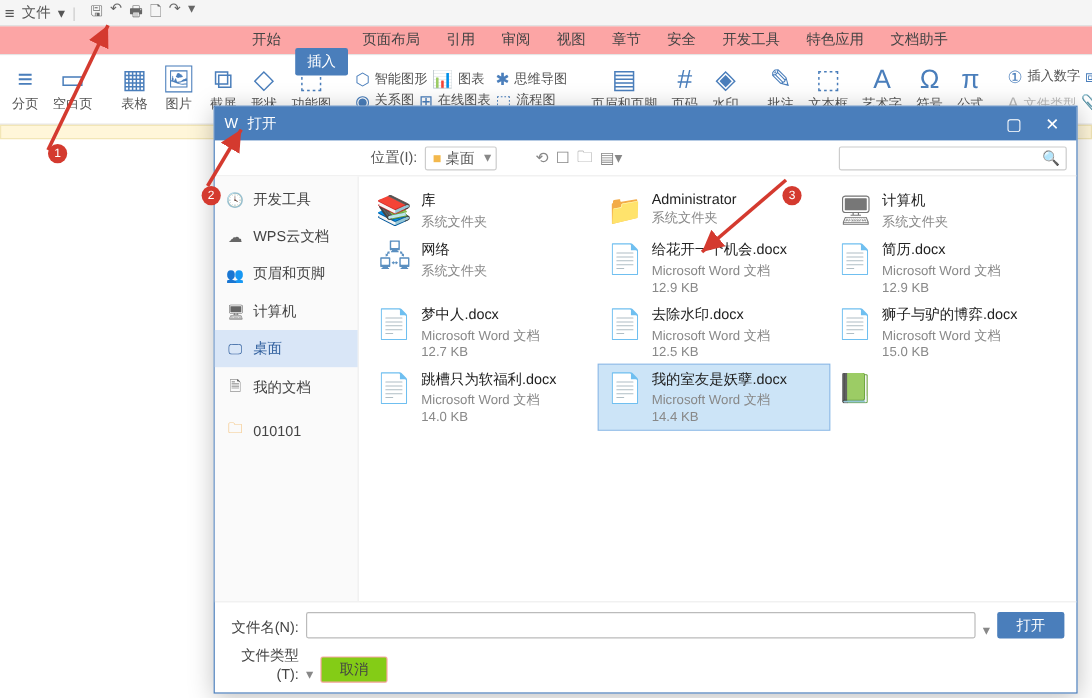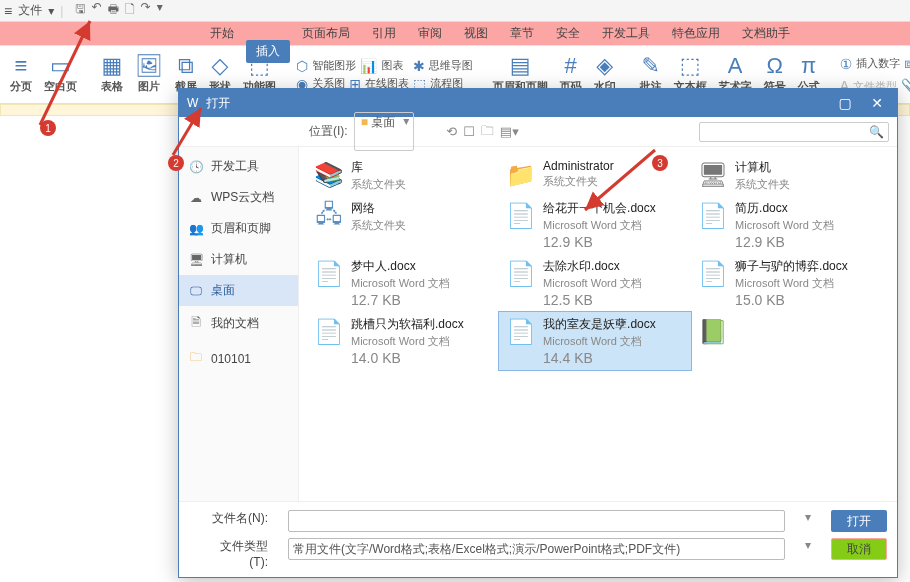--- a/index.html
+++ b/index.html
@@ -10,59 +10,59 @@
 .titlebar .qat { display: flex; gap: 6px; margin-left: 6px; }
 .titlebar .qat span { color: #666; }
 
 .menubar { height: 24px; background: #fca5a5; border-bottom: 1px solid #e5e5e5; display: flex; align-items: center; gap: 2px; padding-left: 200px; }
 .menubar .tab { padding: 3px 10px; font-size: 12px; color: #444; cursor: pointer; }
 .menubar .tab.active { background: #4a7ebb; color: #fff; border-radius: 2px; margin-top: 36px; }
 
 .ribbon { height: 58px; background: #fff; border-bottom: 1px solid #e0e0e0; display: flex; align-items: center; padding: 2px 6px; gap: 4px; overflow: hidden; }
 .ribbon .grp { display: flex; flex-direction: column; align-items: center; gap: 2px; padding: 2px 4px; }
 .ribbon .big-ico { font-size: 22px; color: #4a7ebb; line-height: 1; }
-.ribbon .lbl { font-size: 11px; color: #555; white-space: nowrap; font-weight: bold; }
+.ribbon .lbl { font-size: 11px; color: #555; white-space: nowrap; }
 .ribbon .sep { width: 1px; height: 44px; background: #e8e8e8; margin: 0 4px; }
 .ribbon .col { display: flex; flex-direction: column; gap: 2px; }
 .ribbon .row { display: flex; align-items: center; gap: 4px; font-size: 11px; color: #555; white-space: nowrap; }
 .ribbon .sico { font-size: 14px; color: #4a7ebb; }
 .ribbon .right { margin-left: auto; display: flex; gap: 6px; font-size: 11px; color: #555; }
 
 .yellowbar { height: 12px; background: #fff6d9; border: 1px solid #f2e6b6; }
 
 .dialog { position: absolute; left: 178px; top: 88px; width: 720px; height: 490px; background: #fff; border: 1px solid #4a7ebb; box-shadow: 0 4px 20px rgba(0,0,0,0.25); display: flex; flex-direction: column; }
 .dlg-title { height: 28px; background: #4a7ebb; color: #fff; display: flex; align-items: center; padding: 0 8px; gap: 8px; }
 .dlg-title .spacer { flex: 1; }
 .dlg-title .winbtn { width: 24px; text-align: center; cursor: pointer; font-size: 14px; }
 
 .dlg-tool { height: 30px; border-bottom: 1px solid #eee; display: flex; align-items: center; padding: 0 8px 0 130px; gap: 6px; font-size: 12px; color: #555; }
-.dlg-tool .combo { border: 1px solid #ccc; padding: 1px 18px 19px 6px; border-radius: 2px; position: relative; text-align: center; }
+.dlg-tool .combo { border: 1px solid #ccc; padding: 1px 18px 0 6px; border-radius: 2px; position: relative; text-align: center; }
 .dlg-tool .combo:after { content: "▾"; position: absolute; right: 4px; color: #888; }
 .dlg-tool .tico { color: #888; font-size: 13px; }
 .dlg-tool .search { margin-left: auto; width: 190px; height: 20px; border: 1px solid #ccc; border-radius: 2px; display: flex; align-items: center; padding: 0 4px; }
 .dlg-tool .search .mag { color: #999; margin-left: auto; }
 
 .dlg-body { flex: 1; display: flex; min-height: 0; }
 .sidebar { width: 120px; background: #fafafa; border-right: 1px solid #eee; padding: 4px 0; }
 .sidebar .item { display: flex; align-items: center; gap: 8px; padding: 7px 10px; font-size: 12px; color: #444; cursor: pointer; }
 .sidebar .item .ico { width: 14px; text-align: center; color: #666; }
 .sidebar .item.active { background: #d9e6f7; color: #2a5a9a; }
 .sidebar .item.folder .ico { color: #f0a030; }
 
 .filepane { flex: 1; padding: 8px; display: flex; flex-wrap: wrap; align-content: flex-start; gap: 0; overflow: auto; }
 .file { width: 33%; display: flex; align-items: flex-start; gap: 6px; padding: 4px 6px; cursor: pointer; }
 .file.sel { background: #cce4f7; outline: 1px solid #8ab8e6; }
 .file .fico { width: 32px; height: 32px; display: flex; align-items: center; justify-content: center; font-size: 24px; }
 .file .meta { display: flex; flex-direction: column; gap: 1px; }
 .file .fname { font-size: 12px; color: #222; white-space: nowrap; overflow: hidden; text-overflow: ellipsis; max-width: 150px; }
 .file .ftype { font-size: 11px; color: #888; }
-.file .fsize { font-size: 14px; color: #888; }
+.file .fsize { font-size: 11px; color: #888; }
 
 .dlg-foot { border-top: 1px solid #eee; padding: 8px 10px; display: flex; flex-direction: column; gap: 6px; }
-.dlg-foot .row { display: flex; align-items: flex-start; gap: 20px; margin-left: 19px; }
+.dlg-foot .row { display: flex; align-items: flex-end; gap: 6px; }
 .dlg-foot .label { width: 60px; text-align: right; font-size: 12px; color: #444; }
 .dlg-foot .input { flex: 1; height: 22px; border: 1px solid #bbb; border-radius: 2px; padding: 0 4px; font-size: 12px; color: #555; display: flex; align-items: center; }
 .dlg-foot .btn { width: 56px; height: 22px; display: flex; align-items: center; justify-content: center; font-size: 12px; border-radius: 2px; cursor: pointer; }
 .dlg-foot .btn.primary { background: #4a7ebb; color: #fff; }
 .dlg-foot .btn.secondary { background: #84cc16; border: 1px solid #fca5a5; color: #444; }
 
 
 .arrow1 { position: absolute; left: 30px; top: 15px; width: 120px; height: 120px; pointer-events: none; }
 .arrow2 { position: absolute; left: 165px; top: 100px; width: 60px; height: 60px; pointer-events: none; }
 .arrow3 { position: absolute; left: 560px; top: 130px; width: 110px; height: 90px; pointer-events: none; }
@@ -363,21 +363,20 @@
   </div>
   <div class="dlg-foot">
     <div class="row">
       <span class="label">文件名(N):</span>
       <div class="input"></div>
       <span style="color:#888">▾</span>
       <div class="btn primary">打开</div>
     </div>
     <div class="row">
       <span class="label">文件类型(T):</span>
-      <div class="input">常用文件(文字/Word格式;表格/Excel格式;演示/PowerPoint格式;PDF文件)</div>
       <span style="color:#888">▾</span>
       <div class="btn secondary">取消</div>
     </div>
   </div>
 </div>
 
 <svg class="arrow1">
     <defs>
       <marker id="ah1" markerWidth="8" markerHeight="8" refX="6" refY="3" orient="auto">
         <path d="M0,0 L6,3 L0,6 Z" fill="#d43a2f"></path>

